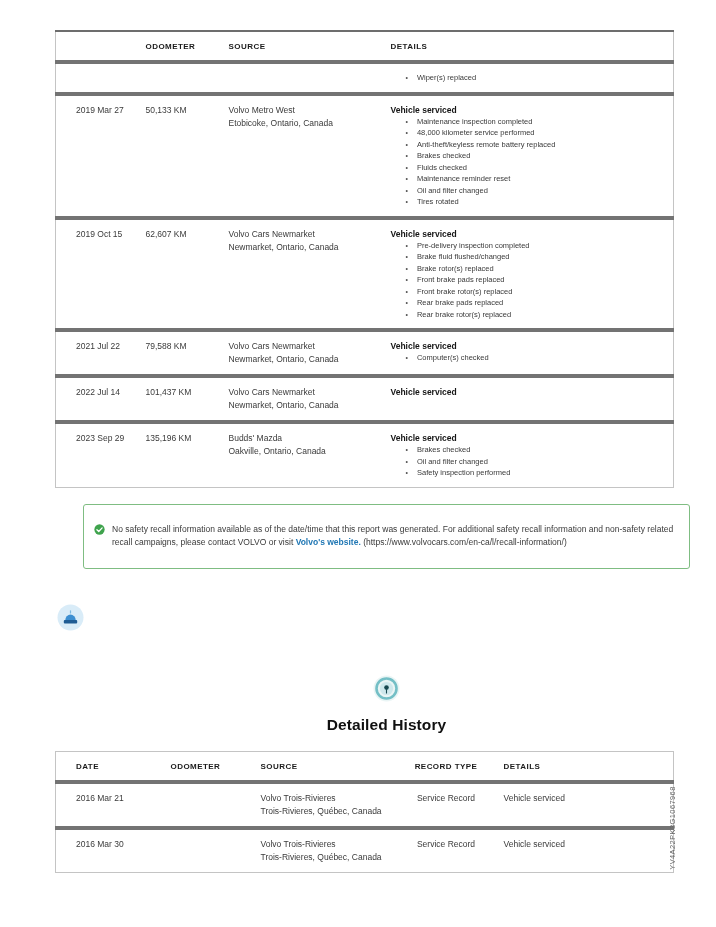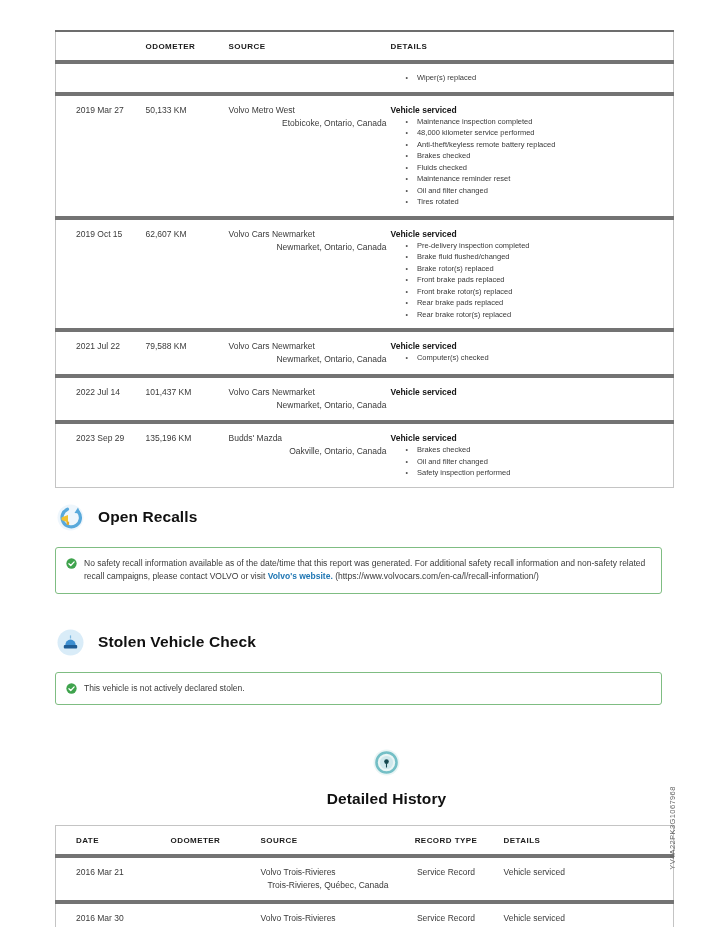--- a/index.html
+++ b/index.html
@@ -18,30 +18,30 @@
   .svc-table tr.hdr th, .hist-table tr.hdr th { border-top:none; }
   .pad-first { padding-left:20px; }
   
   .svc-c1 { width:90px; }  .svc-c2 { width:83px; }  .svc-c3 { width:162px; }
   
   .h-c1 { width:115px; } .h-c2 { width:90px; } .h-c3 { width:132px; } .h-c4 { width:111px;text-align:center; }
 
   .details-title { font-weight:bold; color:#161616; font-size:8.5px; line-height:12px; }
   .bullet { display:flex; gap:9px; padding-left:15px; font-size:7.5px; line-height:11.5px; color:#3a3a3a; }
   .bullet .dot { font-size:7px; color:#555; }
-  .src-loc { color:#3a3a3a;text-align:right; }
+  .src-loc { color:#3a3a3a; }
 
   
   .sec-heading { display:flex; align-items:center; gap:14px; margin-left:57px; }
   .sec-heading .title { font-size:15.5px; font-weight:700; color:#101010; letter-spacing:.1px; }
   .sec-icon { width:27px; height:27px; flex:0 0 27px; }
 
   
-  .notice { width:607px; margin-left:55px; border:1px solid #7fbd82; border-radius:3px;
-            background:#fff; padding:9px 10px; display:flex; gap:7px; align-items:flex-start; }
+  .notice { width:607px; margin-left:83px; border:1px solid #7fbd82; border-radius:3px;
+            background:#fff; padding:18px 10px; display:flex; gap:7px; align-items:flex-start; }
   .notice .txt { font-size:8.5px; line-height:13.5px; color:#3a3a3a; }
   .check-icon { width:11px; height:11px; flex:0 0 11px; margin-top:1px; }
   a.link { color:#2077b4; font-weight:bold; text-decoration:none; }
 
   
   .mt-recalls-h { margin-top:16px; }
   .mt-recalls-box { margin-top:16px; }
   .mt-stolen-h { margin-top:35px; }
   .mt-stolen-box { margin-top:16px; }
   .mt-hist-h { margin-top:44px;flex-direction:column; }
@@ -205,56 +205,38 @@
             </div>
             <div class="bullet">
               <span class="dot">•</span>
               <span>Safety inspection performed</span>
             </div>
           </td>
         </tr>
       </tbody>
   </table>
 
-  <div class="sec-heading mt-recalls-h">
-    <svg class="sec-icon" viewBox="0 0 27 27">
-      <circle cx="13.5" cy="13.5" r="13" fill="#eef6fc"></circle>
-      <path d="M21.5 8 A 9.2 9.2 0 1 1 10.5 5.2" stroke="#58a9db" stroke-width="3.2" fill="none" stroke-linecap="round"></path>
-      <path d="M21 3.5 L23.5 9.5 L17.5 9 Z" fill="#58a9db"></path>
-      <path d="M4.5 13.5 L11 11 L11 18.5 L4.5 16 Z" fill="#f2c231"></path>
-      <rect x="9.5" y="17.5" width="2.6" height="3.6" rx="1" fill="#e3a92a"></rect>
-    </svg>
-    <span class="title">Open Recalls</span>
-  </div>
 
   <div class="notice mt-recalls-box">
     <svg class="check-icon" viewBox="0 0 12 12">
       <circle cx="6" cy="6" r="5.6" fill="#3fa34d"></circle>
       <path d="M3.2 6.2 L5.2 8.2 L8.9 4.2" stroke="#fff" stroke-width="1.4" fill="none" stroke-linecap="round" stroke-linejoin="round"></path>
     </svg>
     <span class="txt"><span>No safety recall information available as of the date/time that this report was generated. For additional safety recall information and non-safety related recall campaigns, please contact VOLVO or visit </span><a class="link" href="#">Volvo's website.</a><span> (https://www.volvocars.com/en-ca/l/recall-information/)</span></span>
   </div>
 
   <div class="sec-heading mt-stolen-h">
     <svg class="sec-icon" viewBox="0 0 27 27">
       <circle cx="13.5" cy="13.5" r="13" fill="#d9ecf8"></circle>
       <path d="M8.3 16 a5.2 5.4 0 0 1 10.4 0 z" fill="#3d8fd1"></path>
       <path d="M13.5 6.8 L13.5 9" stroke="#7db9e2" stroke-width="1.2" stroke-linecap="round"></path>
       <rect x="6.8" y="16" width="13.4" height="3.4" rx="1" fill="#1f5c94"></rect>
     </svg>
-    <span class="title">Stolen Vehicle Check</span>
   </div>
 
-  <div class="notice mt-stolen-box">
-    <svg class="check-icon" viewBox="0 0 12 12">
-      <circle cx="6" cy="6" r="5.6" fill="#3fa34d"></circle>
-      <path d="M3.2 6.2 L5.2 8.2 L8.9 4.2" stroke="#fff" stroke-width="1.4" fill="none" stroke-linecap="round" stroke-linejoin="round"></path>
-    </svg>
-    <span class="txt">This vehicle is not actively declared stolen.</span>
-  </div>
 
   <div class="sec-heading mt-hist-h">
     <svg class="sec-icon" viewBox="0 0 27 27">
       <circle cx="13.5" cy="13.5" r="13" fill="#eaf5f5"></circle>
       <circle cx="13.5" cy="13.5" r="10" fill="none" stroke="#74bfc6" stroke-width="2.6"></circle>
       <circle cx="13.5" cy="13.5" r="6.6" fill="#cfe8ec"></circle>
       <circle cx="13.5" cy="12.6" r="2.3" fill="#17484f"></circle>
       <path d="M13.5 14.9 L13.5 18" stroke="#17484f" stroke-width="1.1" stroke-linecap="round"></path>
     </svg>
     <span class="title">Detailed History</span>

